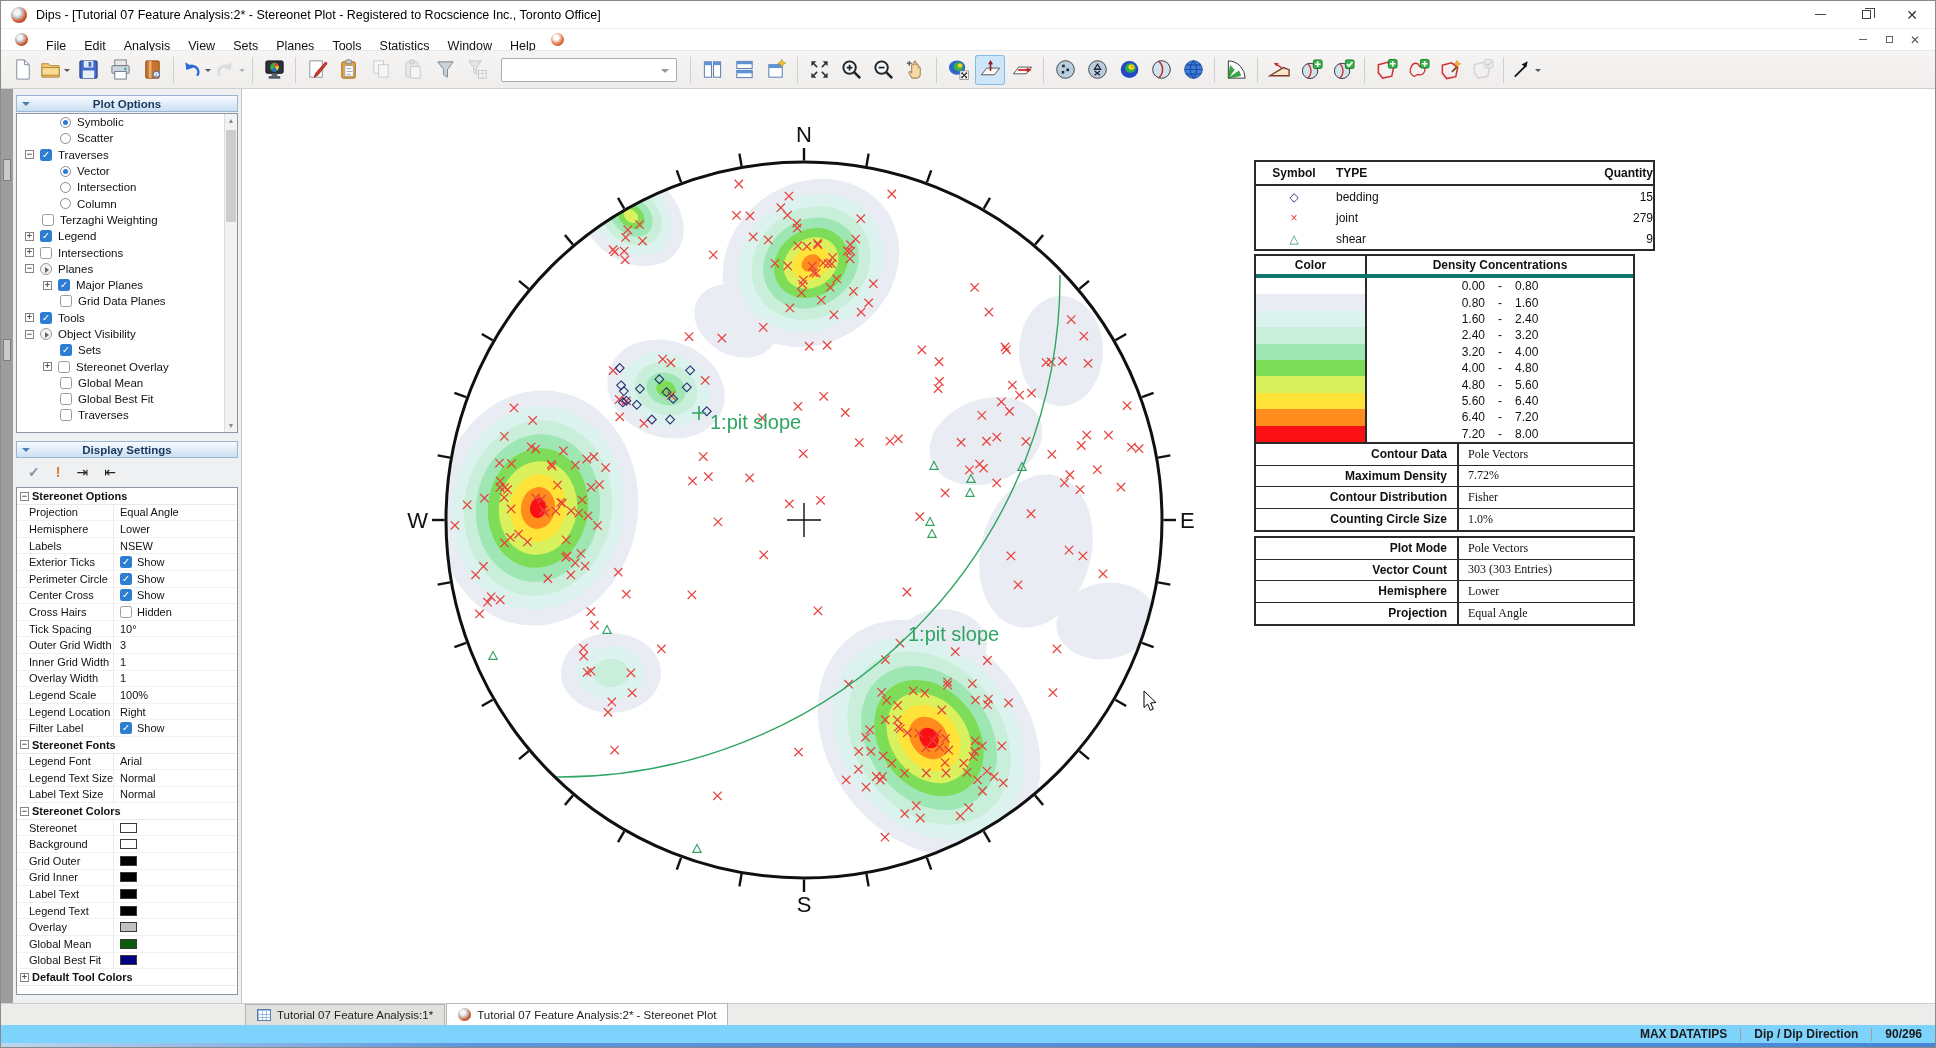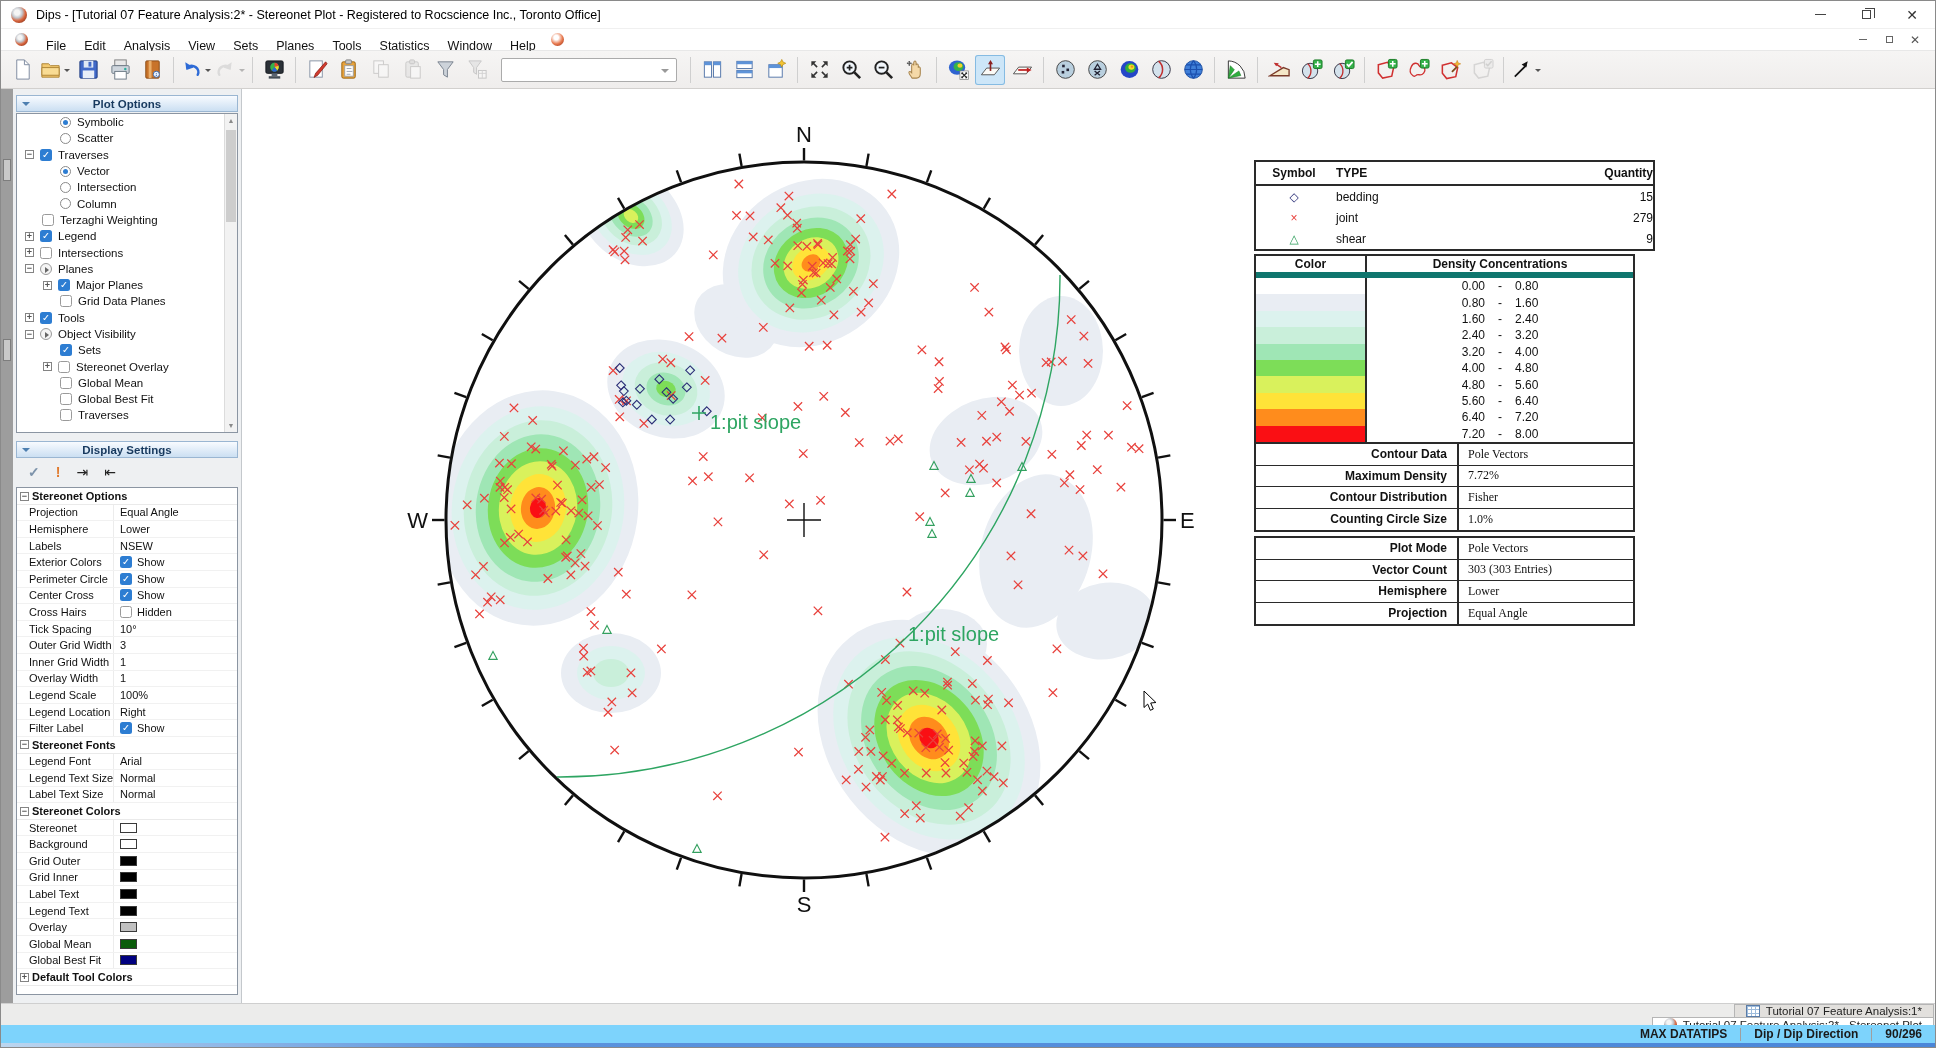--- a/index.html
+++ b/index.html
@@ -71,37 +71,37 @@
   #stereonet{position:absolute;left:0;top:0;}
 
   .lg-table{position:absolute;background:#fff;border:2px solid #2a2a2a;color:#111;font-size:12px;}
   .lg1{left:1012px;top:71px;width:401px;}
   .lg1 .hd{display:flex;font-weight:bold;height:24px;align-items:center;border-bottom:2px solid #2a2a2a;}
   .lg1 .row{display:flex;height:21px;align-items:center;}
   .c-sym{width:76px;text-align:center;}
   .c-type{flex:1;padding-left:4px;}
   .c-qty{width:86px;text-align:right;}
   .lg2{left:1012px;top:165px;width:381px;}
-  .lg2 .hd{display:flex;font-weight:bold;height:22px;align-items:center;border-bottom:6px solid #0f766e;}
+  .lg2 .hd{display:flex;font-weight:bold;height:22px;align-items:center;border-bottom:4px solid #0f766e;}
   .c-color{width:111px;text-align:center;border-right:2px solid #2a2a2a;align-self:stretch;display:flex;align-items:center;justify-content:center;}
   .c-dens{flex:1;text-align:center;}
   .lg2 .drow{display:flex;height:16.4px;align-items:center;}
   .drow .c-color{border-right:2px solid #2a2a2a;}
   .dnum{display:inline-block;width:44px;}
   .dnum.l{text-align:right;} .dnum.r{text-align:left;}
   .ddash{display:inline-block;width:30px;text-align:center;}
   .lg-kv{left:1012px;top:353px;width:381px;}
   .lg-kv2{left:1012px;top:447px;width:381px;}
   .kv-row{display:flex;height:21.5px;align-items:center;border-bottom:1px solid #2a2a2a;}
   .kv-row:last-child{border-bottom:none;}
   .kv-l{width:203px;text-align:right;font-weight:bold;padding-right:10px;border-right:2px solid #2a2a2a;align-self:stretch;display:flex;align-items:center;justify-content:flex-end;}
   .kv-v{flex:1;padding-left:9px;font-family:Liberation Serif, serif;}
 
   
-  .tabbar{position:absolute;left:0;top:1002px;width:100%;height:22px;background:#ececeb;border-top:1px solid #cfcfcf;display:flex;align-items:flex-end;padding-left:244px;flex-direction:column;}
+  .tabbar{position:absolute;left:0;top:1002px;width:100%;height:22px;background:#ececeb;border-top:1px solid #cfcfcf;display:flex;align-items:flex-end;padding-left:244px;}
   .tab{height:21px;display:flex;align-items:center;gap:6px;padding:0 11px;font-size:11.5px;color:#222;background:#e2e0dd;border:1px solid #b5b5b5;border-bottom:none;margin-right:1px;}
   .tab.active{background:#fff;height:22px;}
   .grid-ico{width:14px;height:12px;border:1px solid #5a7ca8;background-color:#fff;background-image:repeating-linear-gradient(90deg,#9ebcdc 0 1px,transparent 1px 4px),repeating-linear-gradient(#9ebcdc 0 1px,transparent 1px 3.5px);}
   .tab-dips-ico{width:13px;height:13px;border-radius:50%;background:radial-gradient(circle at 38% 35%,#f5f5f5 18%,#c2c6cc 38%,#d8643c 60%,#7a2a14 92%);}
   .statusbar{position:absolute;left:0;top:1024px;width:100%;height:18px;background:#7dd3fc;display:flex;justify-content:flex-end;align-items:center;font-size:12px;font-weight:bold;color:#1a1a1a;}
   .st-item{padding:0 13px;}
   .st-sep{width:1px;height:13px;background:#9f9f9f;}
   .bottomstrip{position:absolute;left:0;top:1042px;width:100%;height:6px;background:linear-gradient(90deg,#bcd6ef,#5b93dd 25%,#4a86d8);}
 </style>
 </head>
@@ -627,21 +627,21 @@
             <span>Lower</span>
           </span>
         </div>
         <div class="pg-row">
           <span class="pg-lbl">Labels</span>
           <span class="pg-val">
             <span>NSEW</span>
           </span>
         </div>
         <div class="pg-row">
-          <span class="pg-lbl">Exterior Colors</span>
+          <span class="pg-lbl">Exterior Ticks</span>
           <span class="pg-val">
             <span class="cb on">✓</span>
             <span>Show</span>
           </span>
         </div>
         <div class="pg-row">
           <span class="pg-lbl">Perimeter Circle</span>
           <span class="pg-val">
             <span class="cb on">✓</span>
             <span>Show</span>

